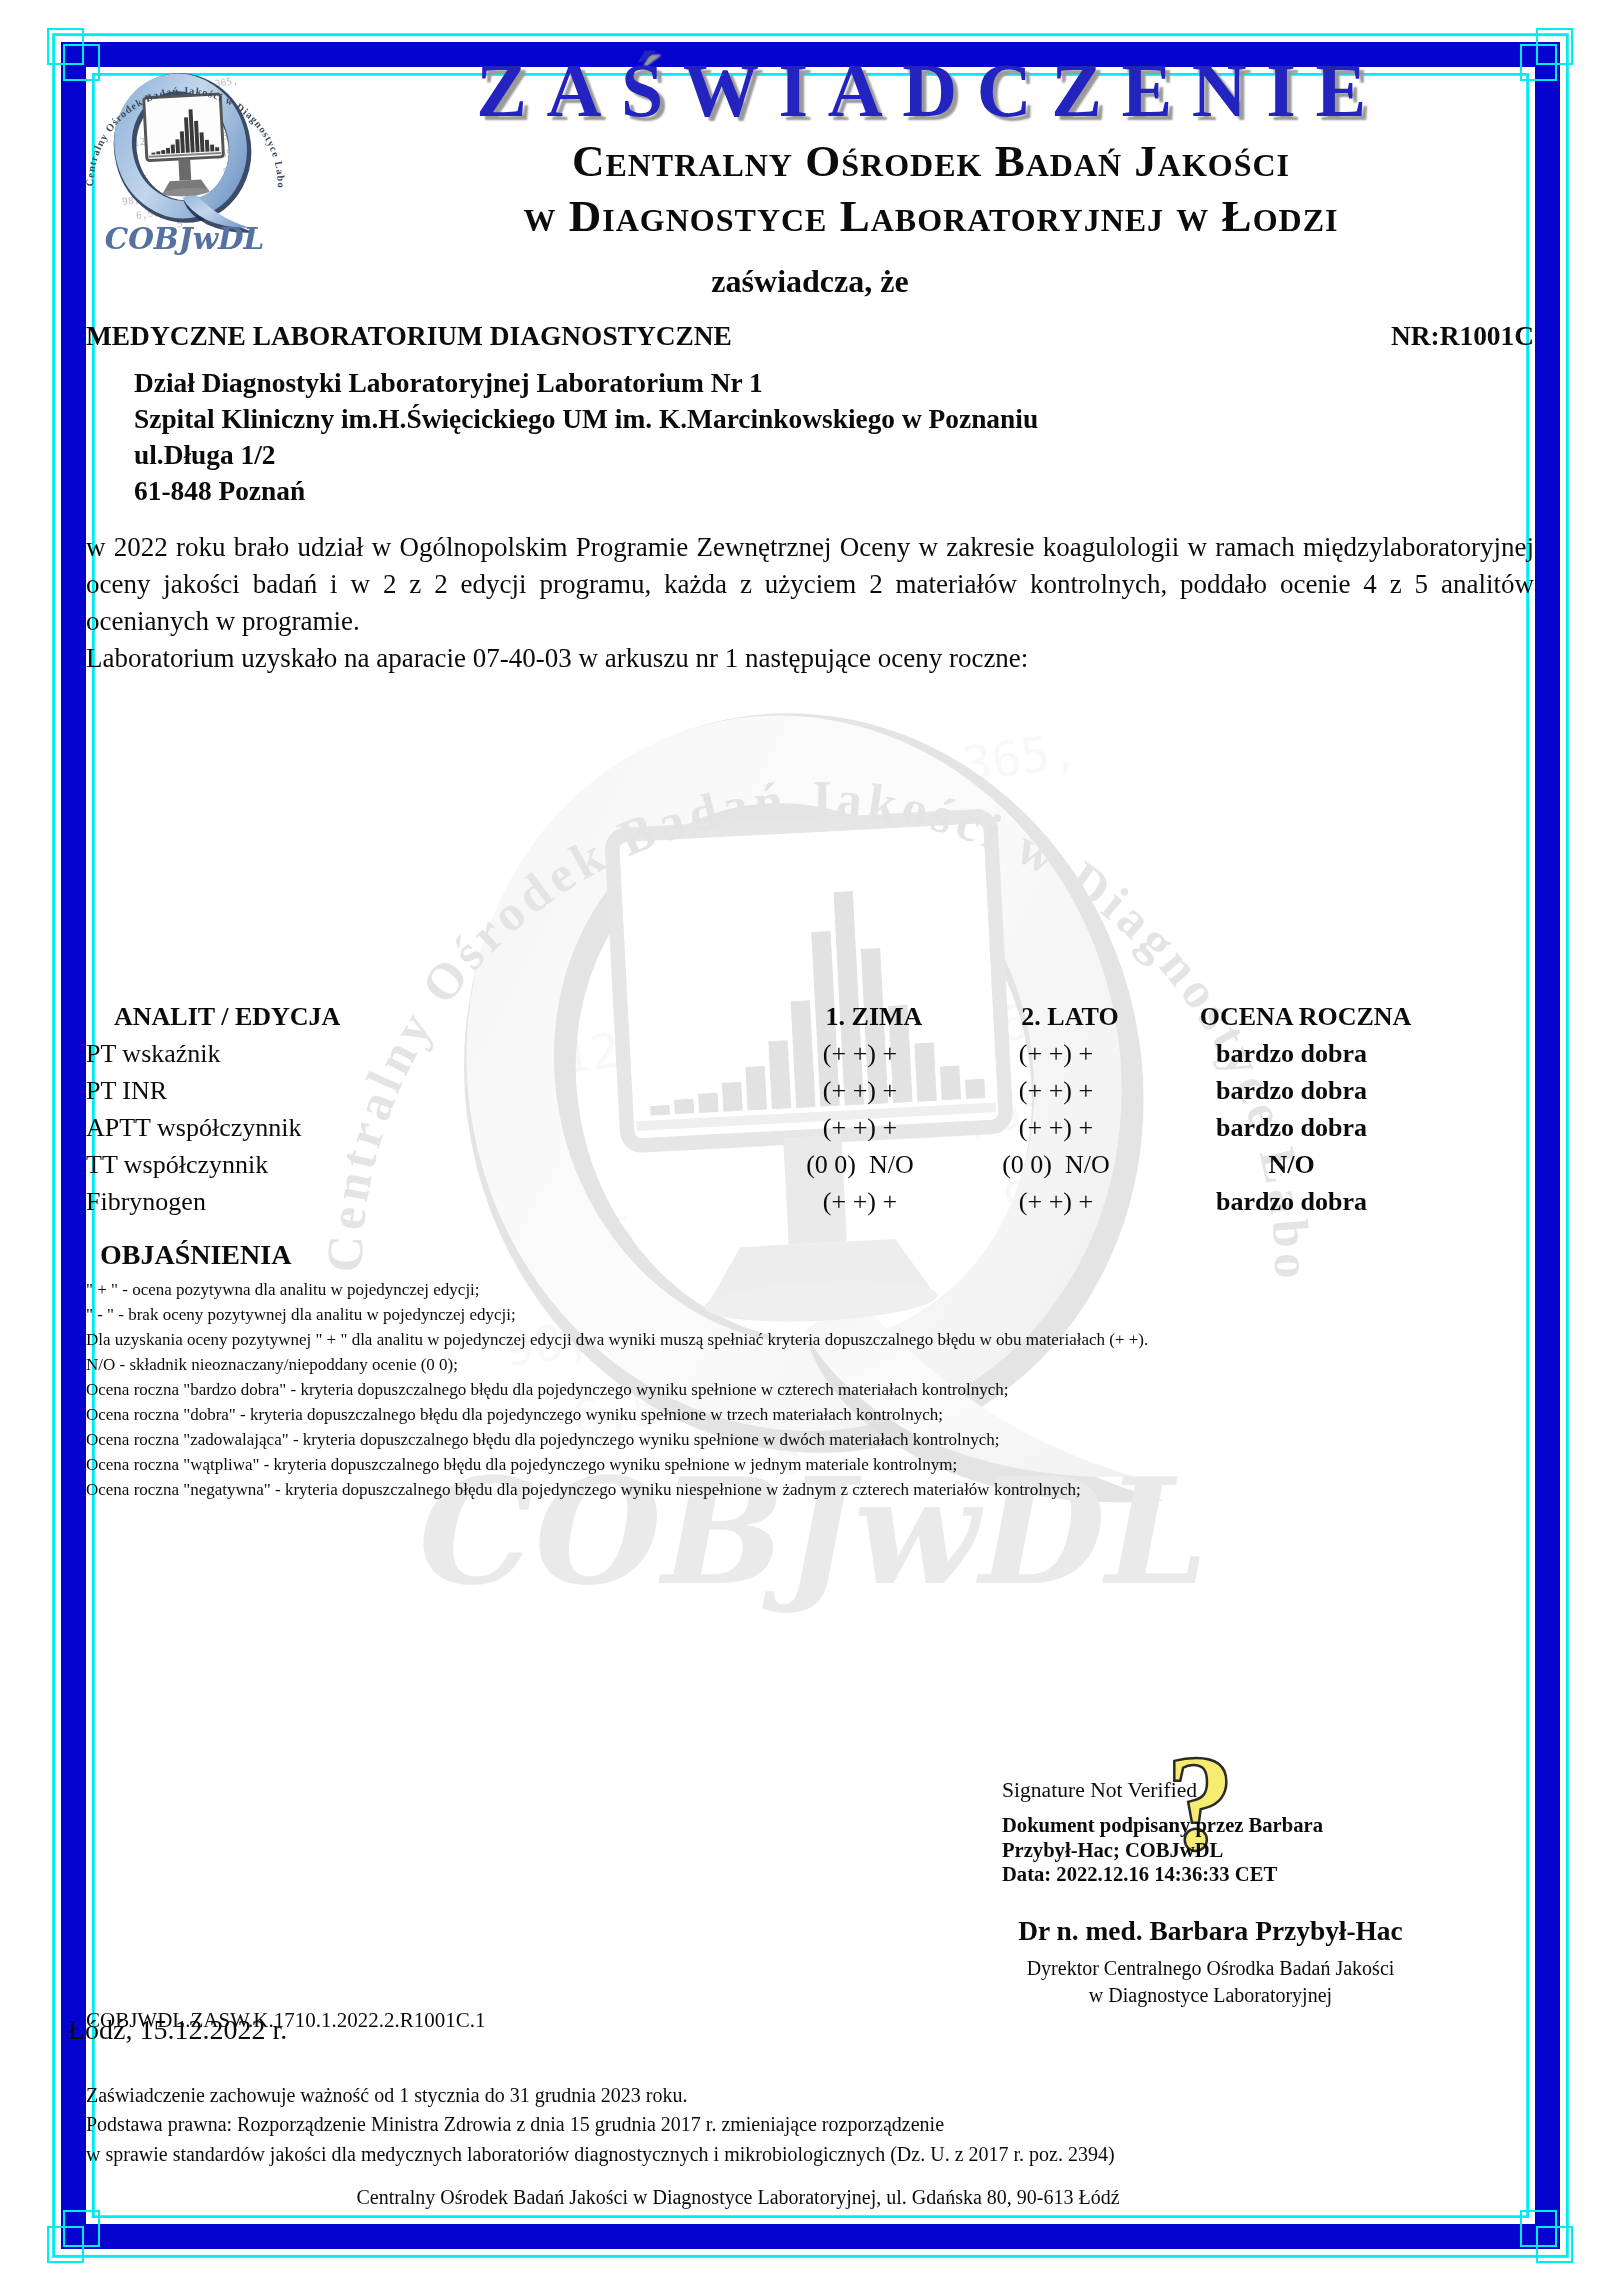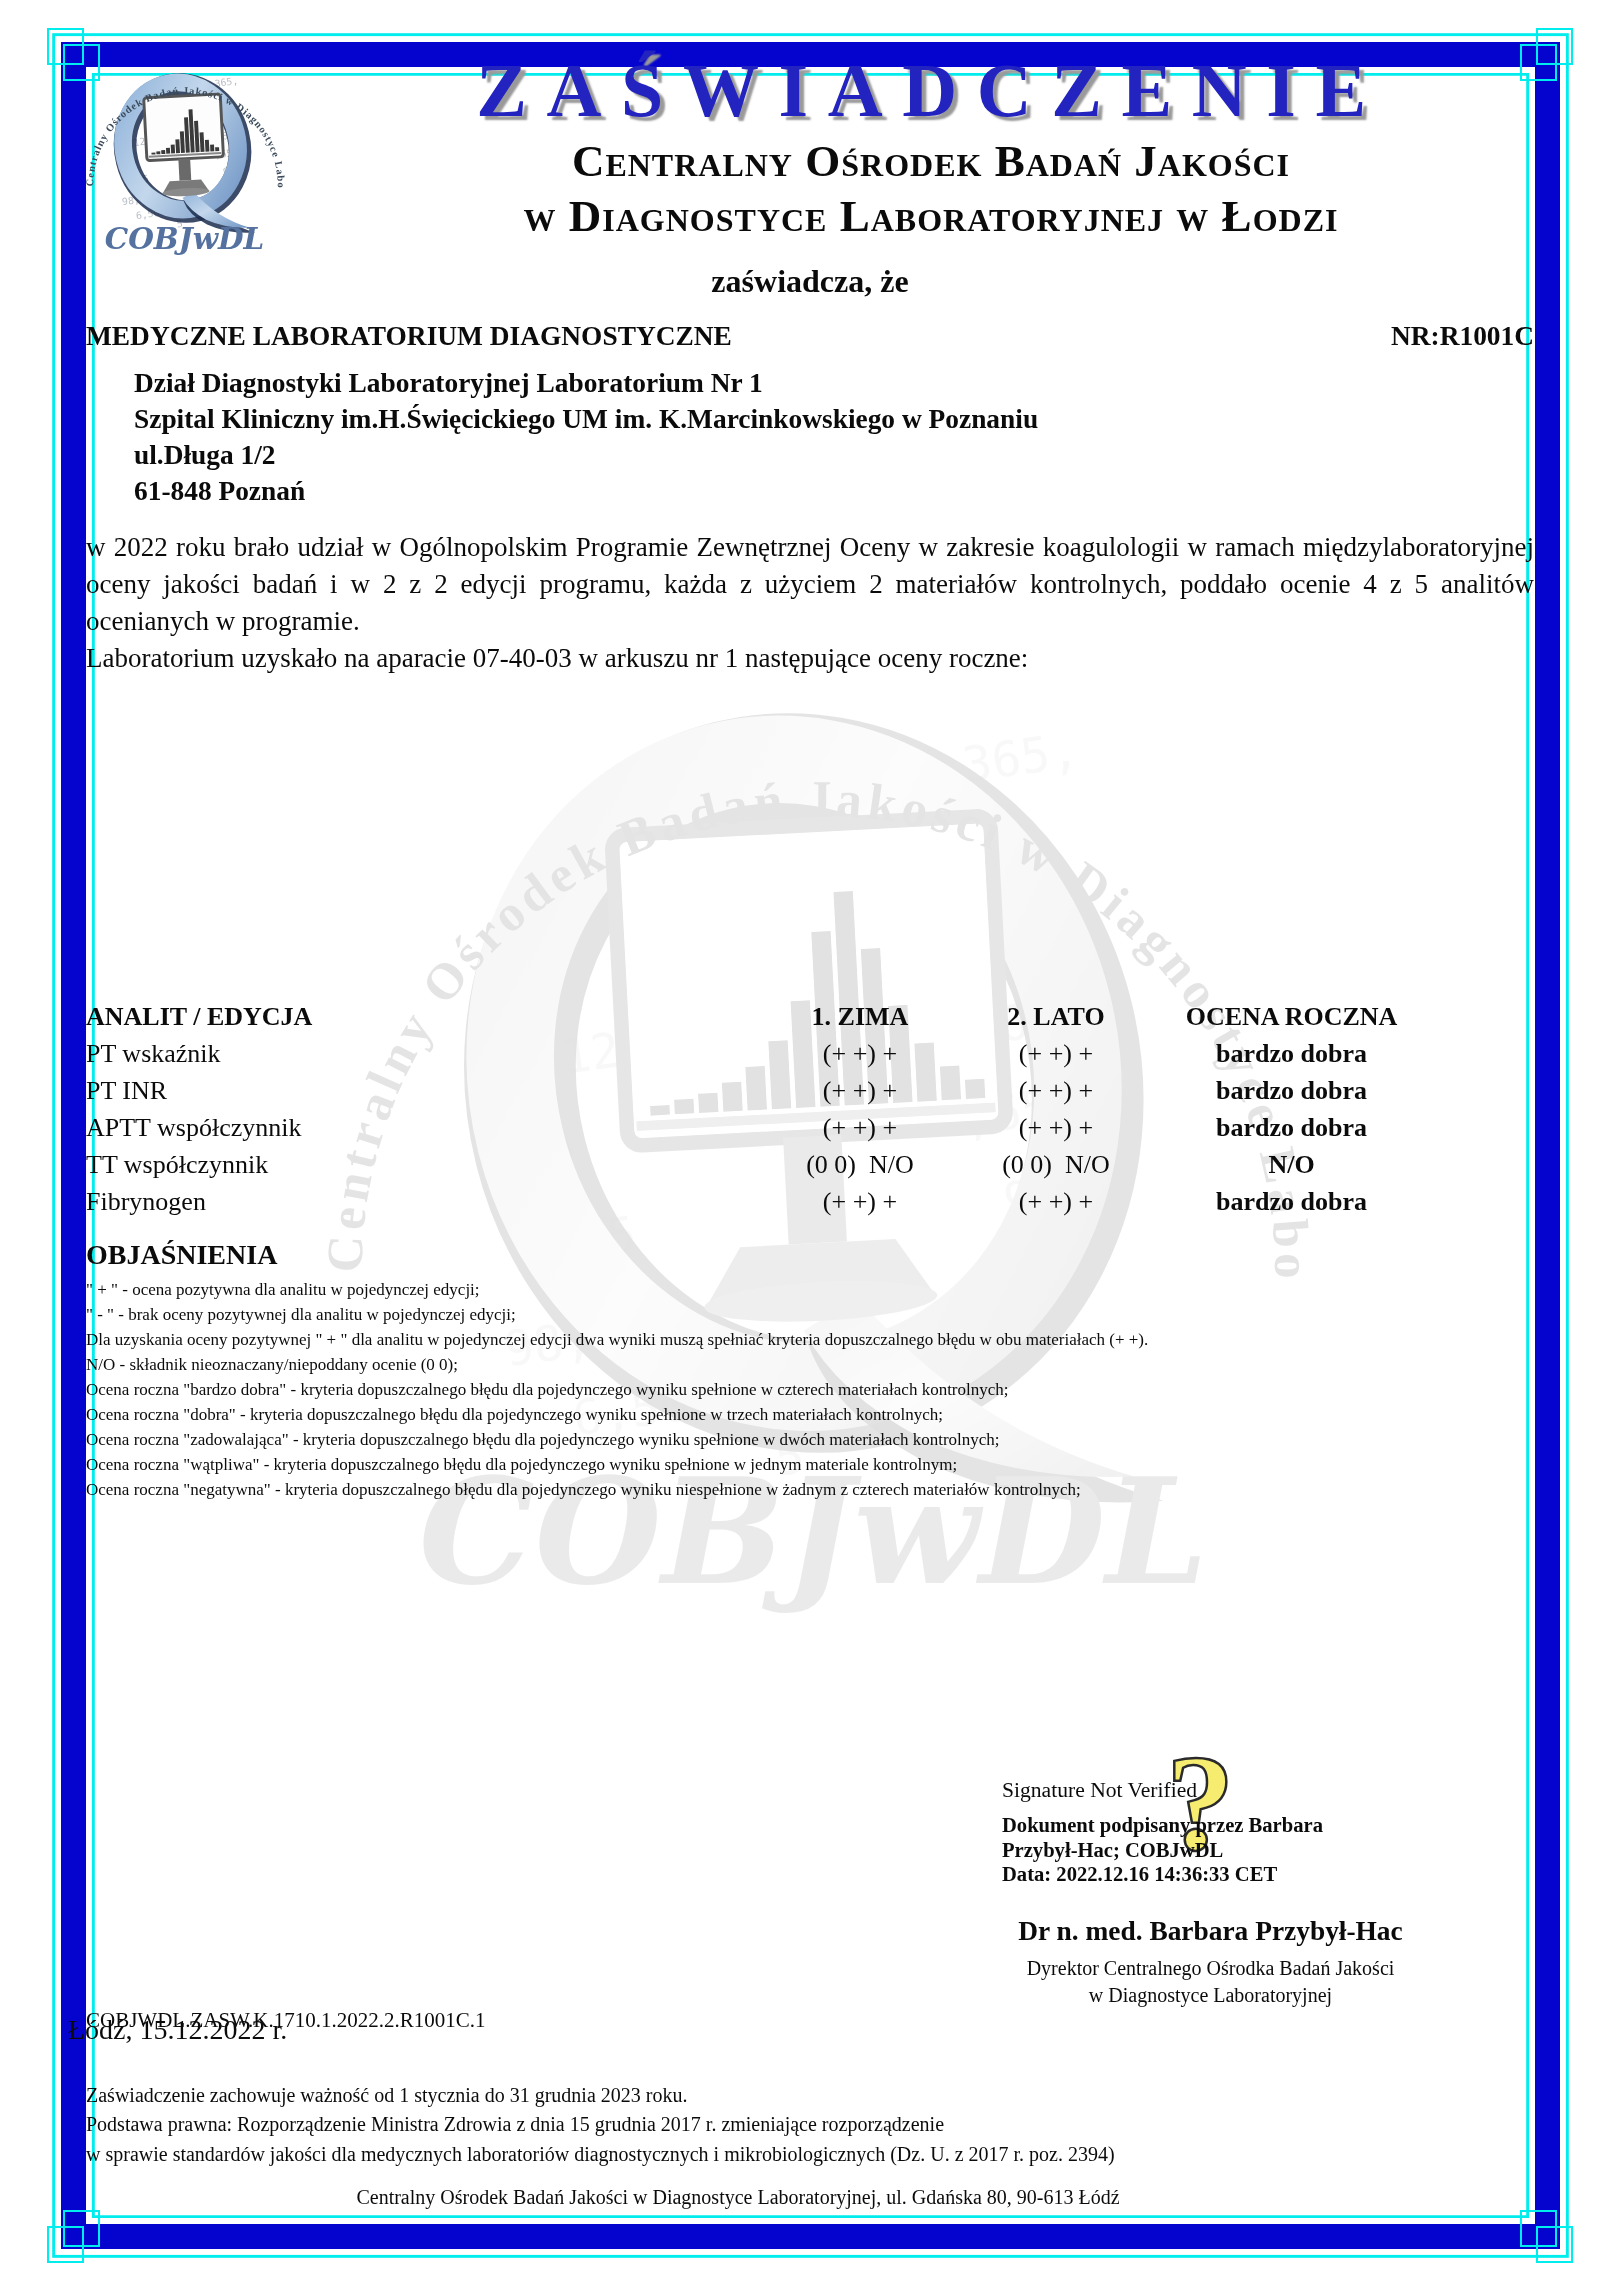--- a/index.html
+++ b/index.html
@@ -57,25 +57,25 @@
     position:absolute; left:86px; top:529px; width:1448px;
     font-size:27px; line-height:37px; text-align:justify;
   }
   .paragraph .intro { text-align:left; }
   
   .results {
     position:absolute; left:86px; top:998px; width:1333px;
     display:grid; grid-template-columns:686px 176px 216px 255px;
     font-size:26px; line-height:37px;
   }
-  .res-h { font-weight:bold; }
+  .res-h { font-weight:bold;padding-left:28px; }
   .res-c { text-align:center; white-space:pre; }
   .res-ocena { font-weight:bold; }
   
-  .legend-heading { position:absolute; left:86px; top:1239px; font-size:28px; font-weight:bold; }
+  .legend-heading { position:absolute; left:100px; top:1239px; font-size:28px; font-weight:bold; }
   .legend { position:absolute; left:86px; top:1277px; width:1441px; font-size:17px; line-height:25px; }
   
   .sig-status { position:absolute; left:1002px; top:1778px; font-size:21.6px; z-index:3; }
   .sig-detail { position:absolute; left:1002px; top:1813px; font-size:20.6px; line-height:24.5px; z-index:3;font-weight:bold; }
   .sig-qmark {
     position:absolute; left:1166px; top:1735px; z-index:2;
     font-size:137px; line-height:137px; font-weight:bold;
     color:#F6EC70; -webkit-text-stroke:2.5px #2a2a2a;
   }
   .sig-name { position:absolute; left:990px; top:1916px; width:441px; text-align:center; font-size:27.4px; font-weight:bold; z-index:3; }

